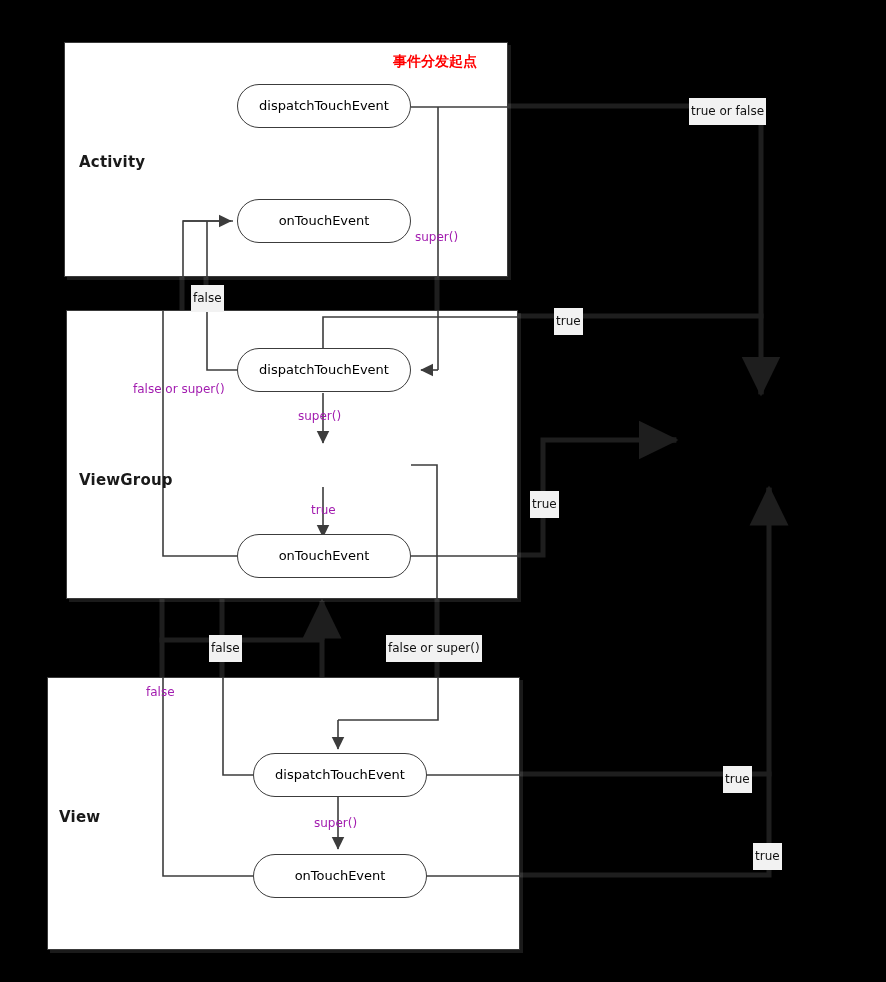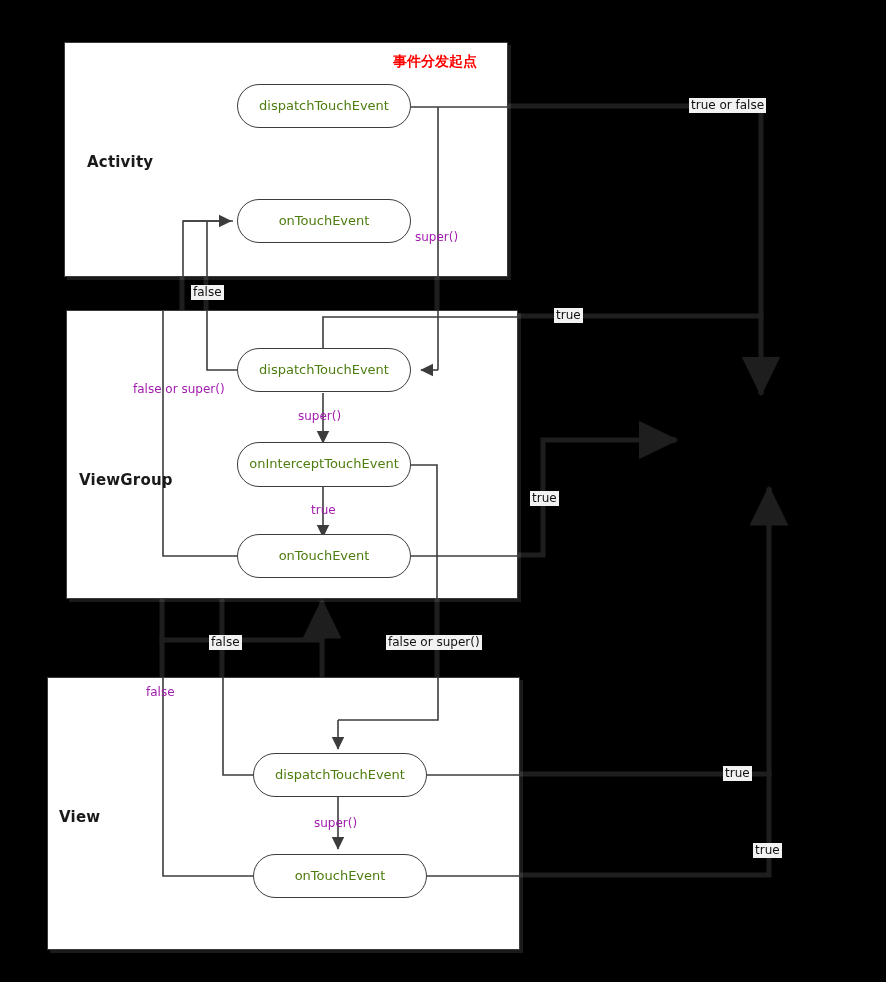--- a/index.html
+++ b/index.html
@@ -44,21 +44,21 @@
     position: absolute;
     background: #ffffff;
     border: 1.4px solid #3c3c3c;
     border-radius: 22px;
     box-sizing: border-box;
     display: flex;
     align-items: center;
     justify-content: center;
     text-align: right;
     font-size: 13px;
-    color: #4d7c0f;
+    color: #000000;
     line-height: 1.15;
     padding: 8px 6px;
     word-break: break-all;
   }
   .srect {
     position: absolute;
     background: #ffffff;
     border: 1.5px solid #2b2b2b;
     box-sizing: border-box;
     display: flex;
@@ -68,21 +68,21 @@
     font-size: 17px;
     color: #111111;
     box-shadow: 3px 3px 0 rgba(255,255,255,0.12);
   }
   .edge-label {
     position: absolute;
     background: #f2f2f2;
     color: #111111;
     font-size: 12px;
     line-height: 15px;
-    padding: 0 2px;
+    padding: 6px 2px;
     white-space: nowrap;
     box-sizing: border-box;
   }
   .plain-label {
     position: absolute;
     color: #a21caf;
     font-size: 12px;
     line-height: 15px;
     white-space: nowrap;
     background: transparent;
@@ -156,21 +156,21 @@
 
         <path d="M346,64 L444,64"></path>
 
         <path d="M373,64 L373,235"></path>
 
         <path d="M118,235 L118,178 L168,178"></path>
         <path d="M142,235 L142,178"></path>
         <path d="M118,178 L166,178" marker-end="url(#ah-a)"></path>
       </g>
     </svg>
-    <div class="panel-title" style="left:14px; top:110px;margin-left:8px;">Activity</div>
+    <div class="panel-title" style="left:14px; top:110px;">Activity</div>
     <div class="note-red" style="left:328px; top:10px;">事件分发起点</div>
     <div class="rbox" style="left:172px; top:41px; width:174px; height:44px;">dispatchTouchEvent</div>
     <div class="rbox" style="left:172px; top:156px; width:174px; height:44px;">onTouchEvent</div>
     <div class="plain-label" style="left:350px; top:187px;">super()</div>
   </div>
 
   <div class="panel" style="left:66px; top:310px; width:452px; height:289px;">
     <svg class="layer" style="width:452px;height:289px;">
       <defs>
         <marker id="ah-v" markerWidth="9" markerHeight="9" refX="7.5" refY="4.5" orient="auto">
@@ -192,21 +192,20 @@
 
         <path d="M344,154 L370,154 L370,289"></path>
 
         <path d="M344,245 L452,245"></path>
 
         <path d="M170,245 L96,245 L96,0"></path>
       </g>
     </svg>
     <div class="panel-title" style="left:12px; top:160px;">ViewGroup</div>
     <div class="rbox" style="left:170px; top:37px; width:174px; height:44px;">dispatchTouchEvent</div>
-    <div class="rbox" style="left:170px; top:131px; width:174px; height:45px;">onInterceptTouchEvent</div>
     <div class="rbox" style="left:170px; top:223px; width:174px; height:44px;">onTouchEvent</div>
     <div class="plain-label" style="left:231px; top:98px;">super()</div>
     <div class="plain-label" style="left:244px; top:192px;">true</div>
     <div class="plain-label" style="left:66px; top:71px;">false or super()</div>
   </div>
 
   <div class="panel" style="left:47px; top:677px; width:473px; height:273px;">
     <svg class="layer" style="width:473px;height:273px;">
       <defs>
         <marker id="ah-w" markerWidth="9" markerHeight="9" refX="7.5" refY="4.5" orient="auto">

